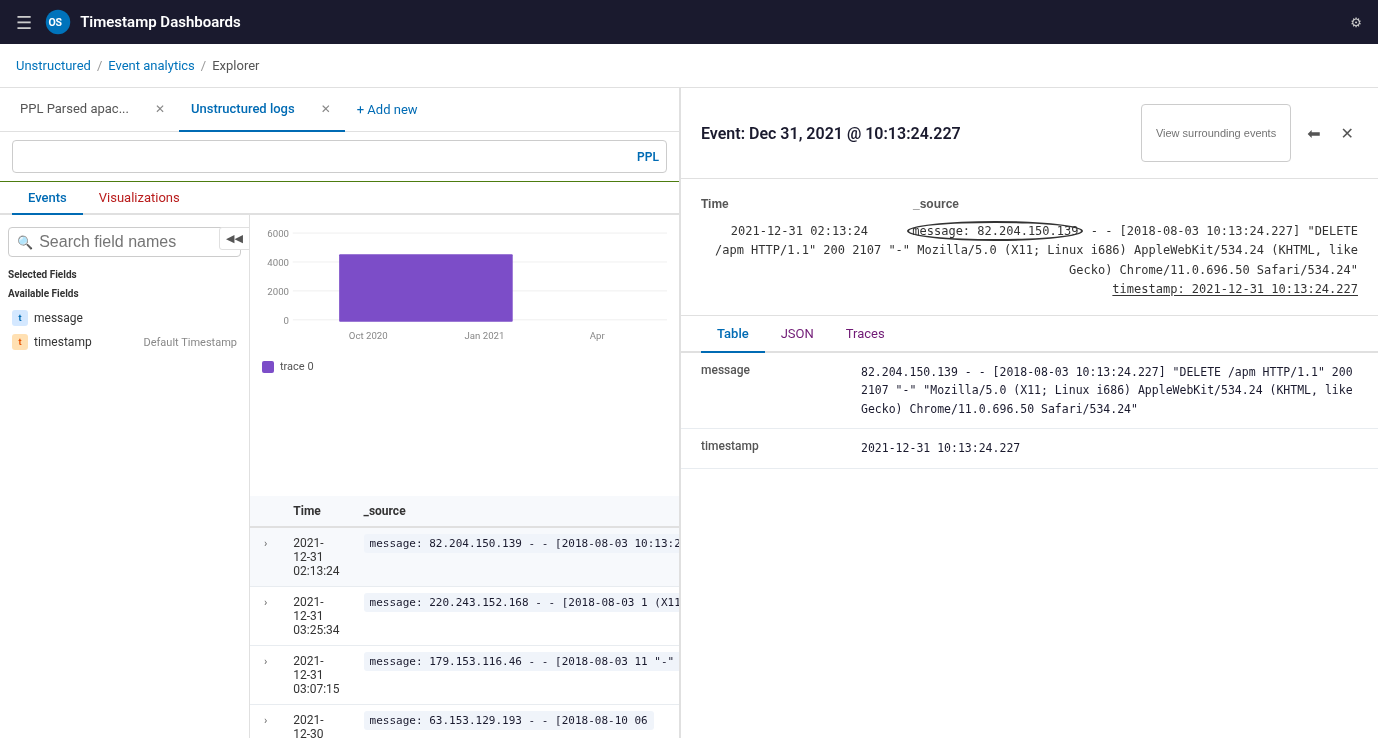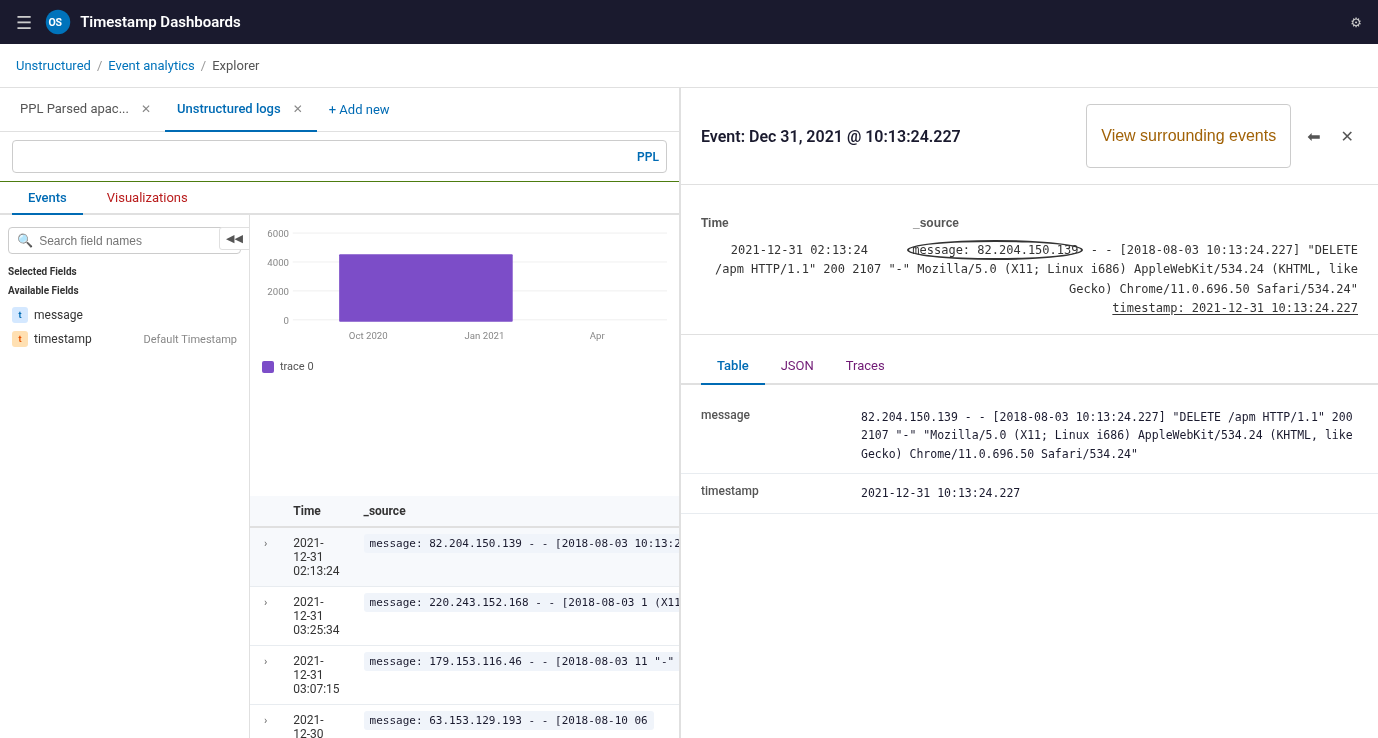--- a/index.html
+++ b/index.html
@@ -73,21 +73,21 @@
       align-items: center;
       border-bottom: 1px solid #e0e0e0;
       padding: 0 8px;
       background: #fff;
       height: 44px;
       gap: 0;
     }
     .tab-item {
       display: flex;
       align-items: center;
-      gap: 10px;
+      gap: 24px;
       padding: 0 12px;
       height: 44px;
       cursor: pointer;
       border-bottom: 2px solid transparent;
       color: #555;
       font-size: 13px;
       white-space: nowrap;
     }
     .tab-item.active {
       border-bottom: 2px solid #006bb4;
@@ -130,21 +130,21 @@
       transform: translateY(-50%);
       color: #006bb4;
       font-size: 12px;
       font-weight: 600;
     }
 
     
     .sub-tab-bar {
       display: flex;
       align-items: center;
-      gap: 8px;
+      gap: 0;
       border-bottom: 2px solid #e0e0e0;
       padding: 0 12px;
       background: #fff;
     }
     .sub-tab {
       padding: 8px 16px;
       cursor: pointer;
       font-size: 13px;
       color: #b91c1c;
       border-bottom: 2px solid transparent;
@@ -189,21 +189,21 @@
       align-items: center;
       gap: 6px;
       border: 1px solid #ccc;
       border-radius: 4px;
       padding: 5px 8px;
       margin-bottom: 12px;
     }
     .field-search input {
       border: none;
       outline: none;
-      font-size: 12px;
+      font-size: 16px;
       width: 100%;
       color: #b91c1c;
     }
     .field-section-label {
       font-size: 10px;
       font-weight: 700;
       color: #333;
       margin-bottom: 8px;
       text-transform: none;
     }
@@ -302,43 +302,42 @@
     }
 
     
     .right-panel {
       flex: 1;
       background: #fff;
       display: flex;
       flex-direction: column;
       overflow: hidden;
       border-left: 1px solid #e0e0e0;
-      gap: 13px;
     }
     .right-panel-header {
       display: flex;
       align-items: center;
       padding: 16px 20px;
       border-bottom: 1px solid #e0e0e0;
       gap: 12px;
     }
     .event-title {
       font-size: 16px;
       font-weight: 600;
       color: #1a1a2e;
       flex: 1;
     }
     .view-surrounding-btn {
       border: 1px solid #ccc;
       background: #fff;
       border-radius: 4px;
       padding: 22px 14px;
-      font-size: 16px;
-      cursor: pointer;
-      color: #a16207;
+      font-size: 11px;
+      cursor: pointer;
+      color: #737373;
       white-space: nowrap;
     }
     .panel-icon-btn {
       background: none;
       border: none;
       cursor: pointer;
       color: #555;
       font-size: 16px;
       padding: 4px;
     }

